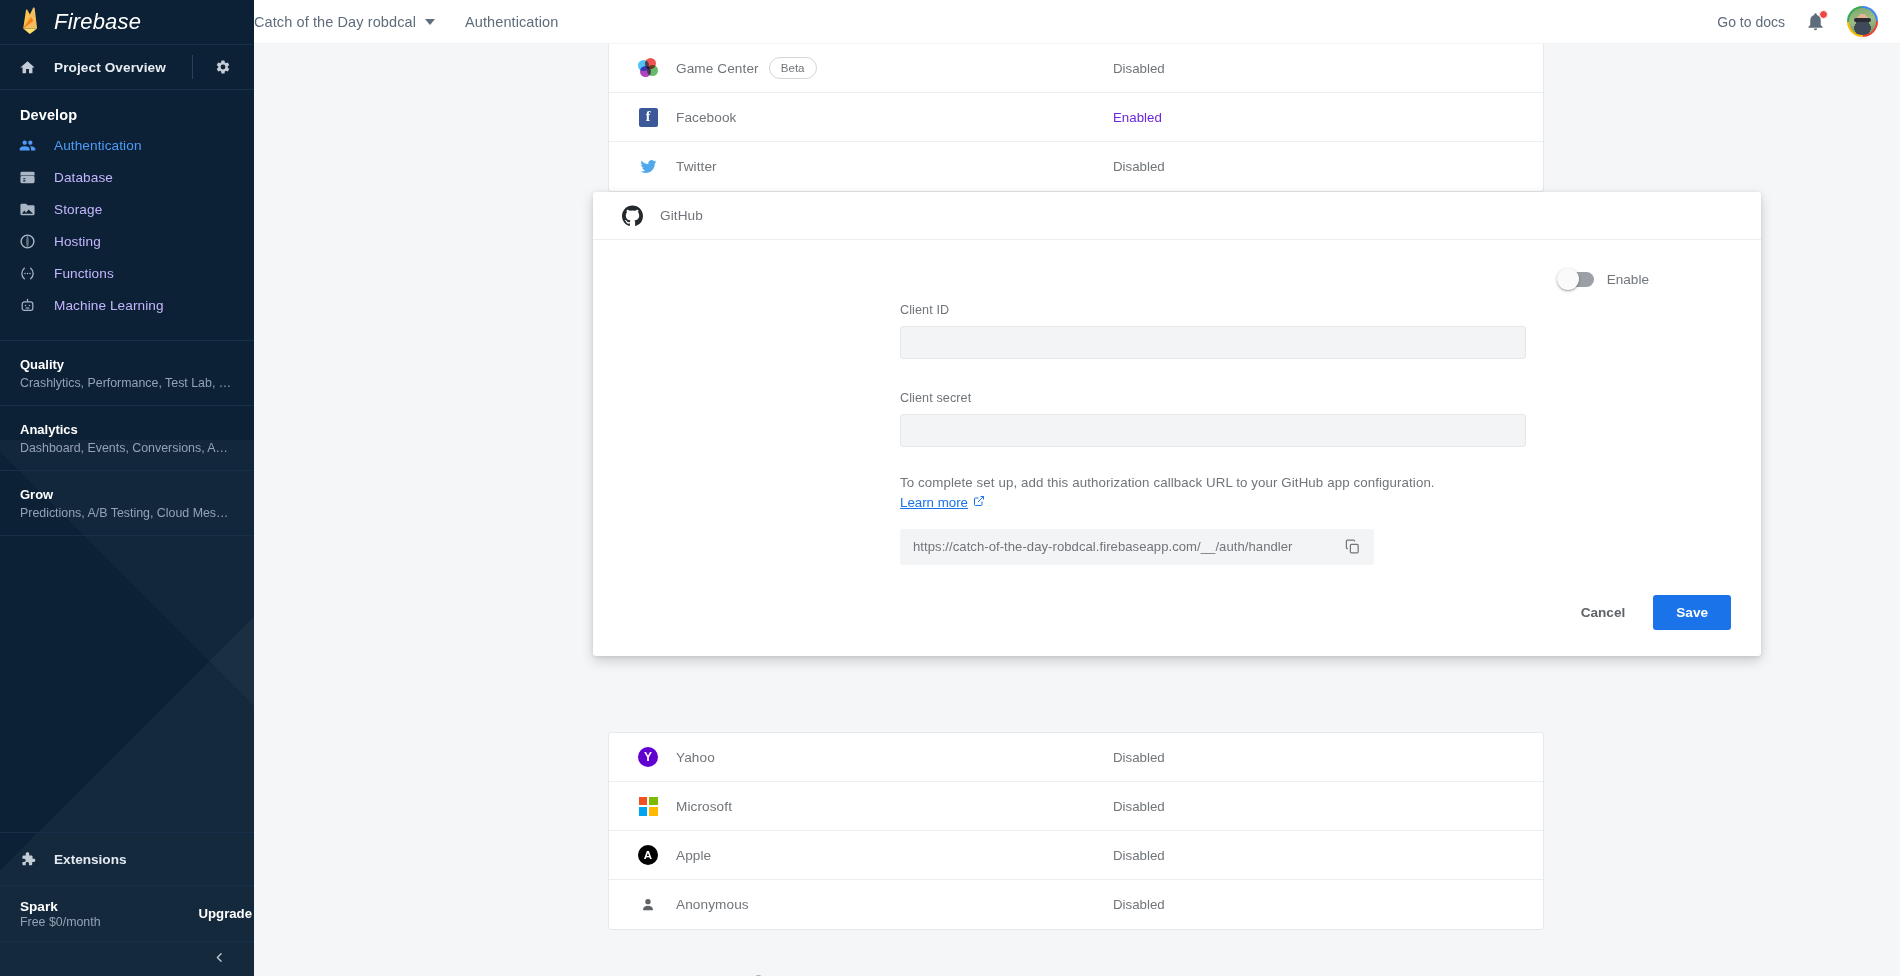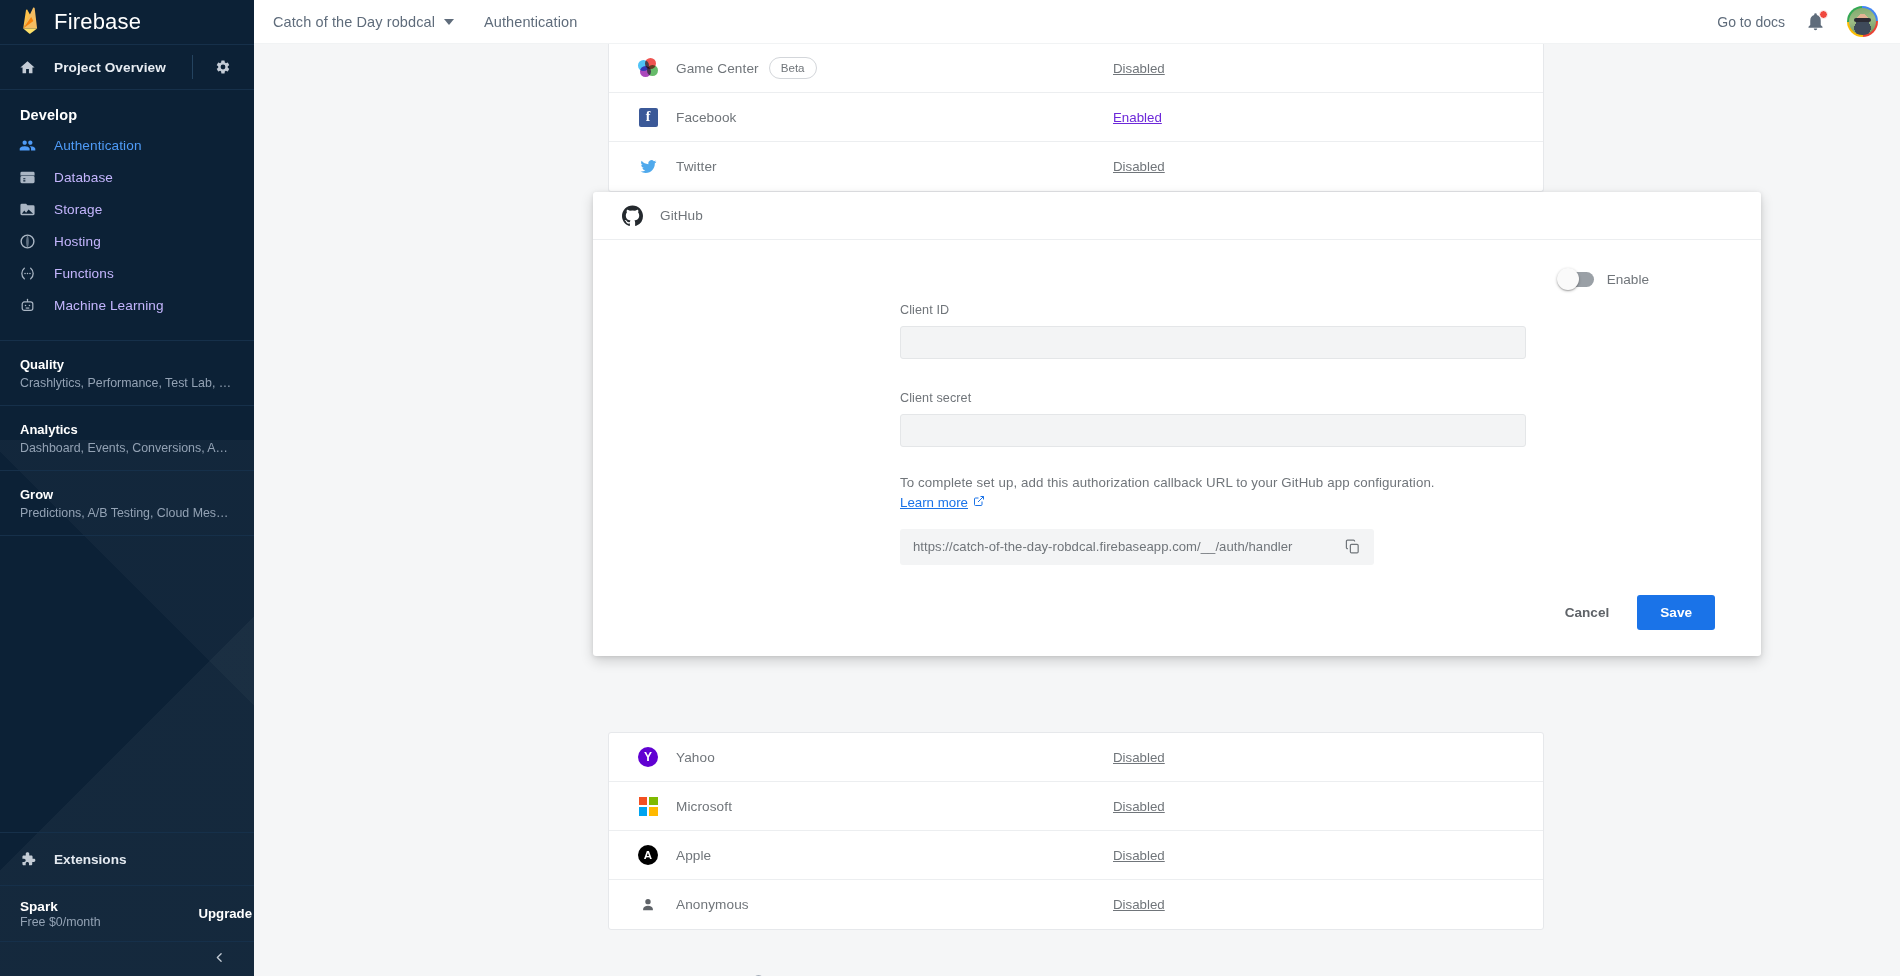--- a/index.html
+++ b/index.html
@@ -13,21 +13,21 @@
   
   .topbar {
     position: absolute; top: 0; left: 254px; right: 0; height: 44px;
     background: #fff;
     display: flex; align-items: center;
     border-bottom: 1px solid #f1f3f4;
     z-index: 30;
   }
   .project-switcher {
     display: flex; align-items: center; gap: 9px;
-    margin-left: 19px; cursor: pointer;
+    cursor: pointer;
   }
   .project-name { font-size: 14.5px; color: #5f6c7b; letter-spacing: .1px; }
   .caret {
     width: 0; height: 0;
     border-left: 5px solid transparent; border-right: 5px solid transparent;
     border-top: 6px solid #5f6c7b;
   }
   .crumb-page { font-size: 14.5px; color: #5f6c7b; margin-left: 30px; letter-spacing: .1px; }
   .topbar-right {
     margin-left: auto; display: flex; align-items: center; gap: 20px;
@@ -74,21 +74,21 @@
     pointer-events: none;
   }
   .sidebar::after {
     content: ''; position: absolute; left: 0; top: 440px;
     width: 254px; height: 300px;
     background: linear-gradient(45deg, transparent 52%, rgba(255,255,255,.028) 52%);
     pointer-events: none;
   }
   .fb-logo {
     height: 44px; display: flex; align-items: center; gap: 13px;
-    padding-left: 20px; position: relative; z-index: 2;
+    padding-left: 20px; position: relative; z-index: 2; font-style: italic;
   }
   .fb-word { font-size: 22px; color: #fff; letter-spacing: .2px; }
   .overview-row {
     height: 46px; display: flex; align-items: center;
     border-top: 1px solid #16304a; border-bottom: 1px solid #16304a;
     position: relative; z-index: 2; cursor: pointer;
   }
   .ov-icon { width: 54px; display: flex; justify-content: center; color: #c4ccd6; }
   .ov-label { font-size: 13.6px; color: #e8edf3; font-weight: 700; letter-spacing: .1px; }
   .ov-gear {
@@ -164,21 +164,21 @@
   .prov-ico {
     width: 22px; height: 22px; display: flex;
     align-items: center; justify-content: center; flex: none;
   }
   .prov-name { font-size: 13.6px; color: #70757a; margin-left: 17px; letter-spacing: .1px; }
   .beta-chip {
     margin-left: 10px; font-size: 11.6px; color: #70757a;
     border: 1px solid #d3d6da; border-radius: 11px; padding: 3px 11px 4px;
   }
   .prov-status {
-    position: absolute; left: 476px; font-size: 13.3px; color: #70757a; text-decoration: underline;
+    position: absolute; left: 476px; font-size: 13.3px; color: #70757a;
   }
   .prov-status.enabled { color: #6d28d9; }
   .prov-row-inner { position: relative; display: flex; align-items: center; width: 100%; }
 
   
   .dialog {
     position: absolute; left: 339px; top: 148px; width: 1168px;
     background: #fff; border-radius: 3px;
     box-shadow: 0 5px 13px rgba(0,0,0,.16), 0 1px 4px rgba(0,0,0,.10);
     z-index: 20;
@@ -227,21 +227,21 @@
   .callback-url {
     font-size: 13.1px; color: #70757a; flex: 1;
     white-space: nowrap; overflow: hidden; letter-spacing: .05px;
   }
   .copy-btn {
     width: 26px; height: 26px; display: flex;
     align-items: center; justify-content: center; cursor: pointer; flex: none;
   }
   .dlg-actions {
     display: flex; align-items: center; justify-content: flex-end;
-    gap: 10px; padding: 30px 46px 26px 0;
+    gap: 10px; padding: 30px 30px 26px 0;
   }
   .btn-cancel {
     font-size: 13.6px; color: #5f6368; font-weight: 700;
     padding: 9px 18px; border-radius: 3px; cursor: pointer;
     background: none; border: none; font-family: "Liberation Sans", sans-serif;
   }
   .btn-save {
     font-size: 13.6px; color: #fff; font-weight: 700;
     background: #1a73e8; border: none; border-radius: 3px;
     padding: 10px 23px; cursor: pointer; font-family: "Liberation Sans", sans-serif;

